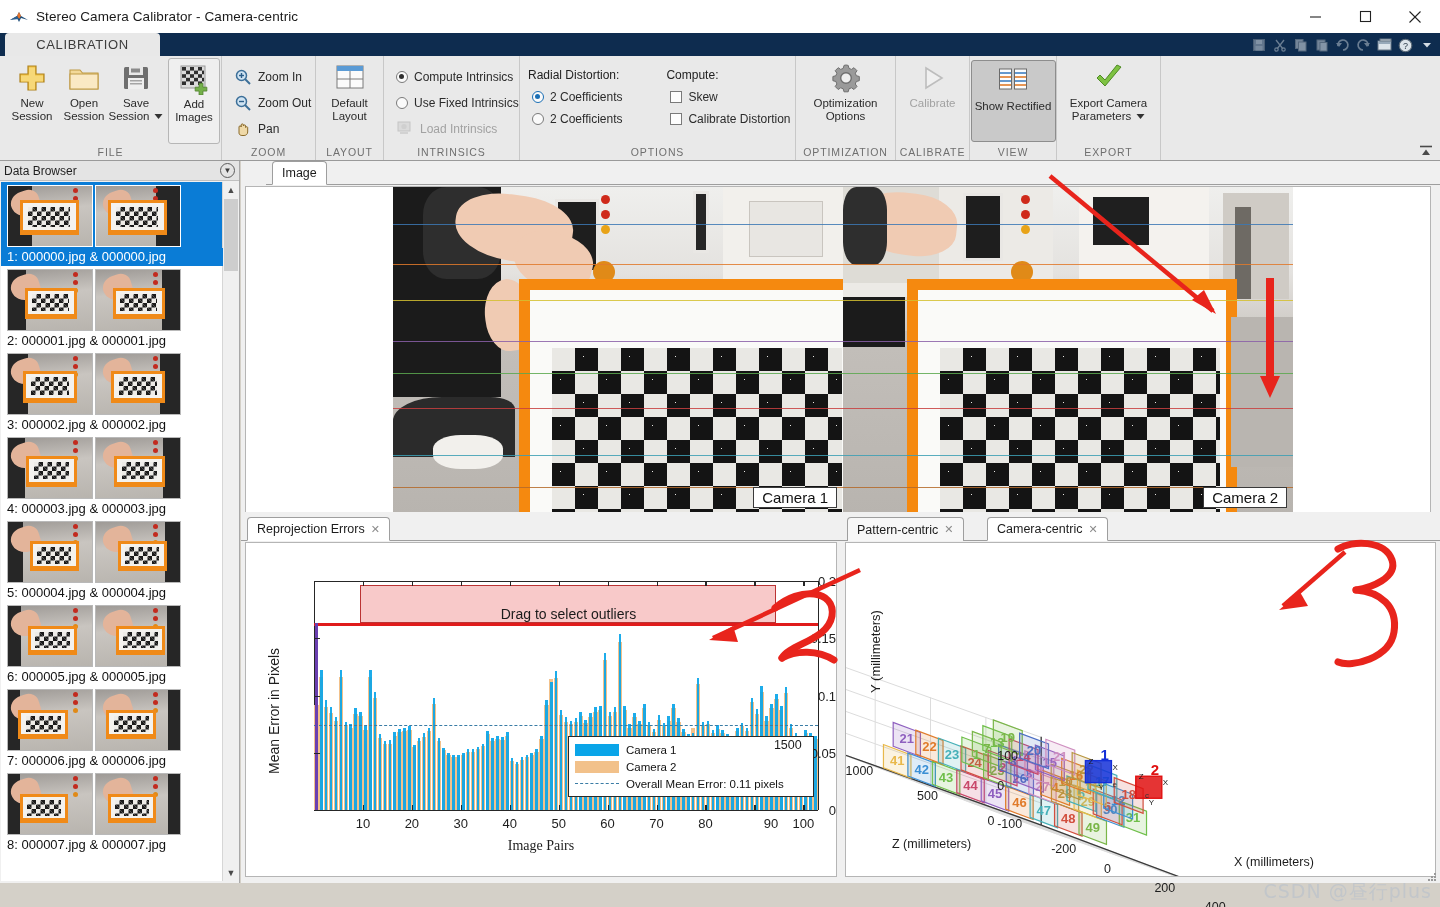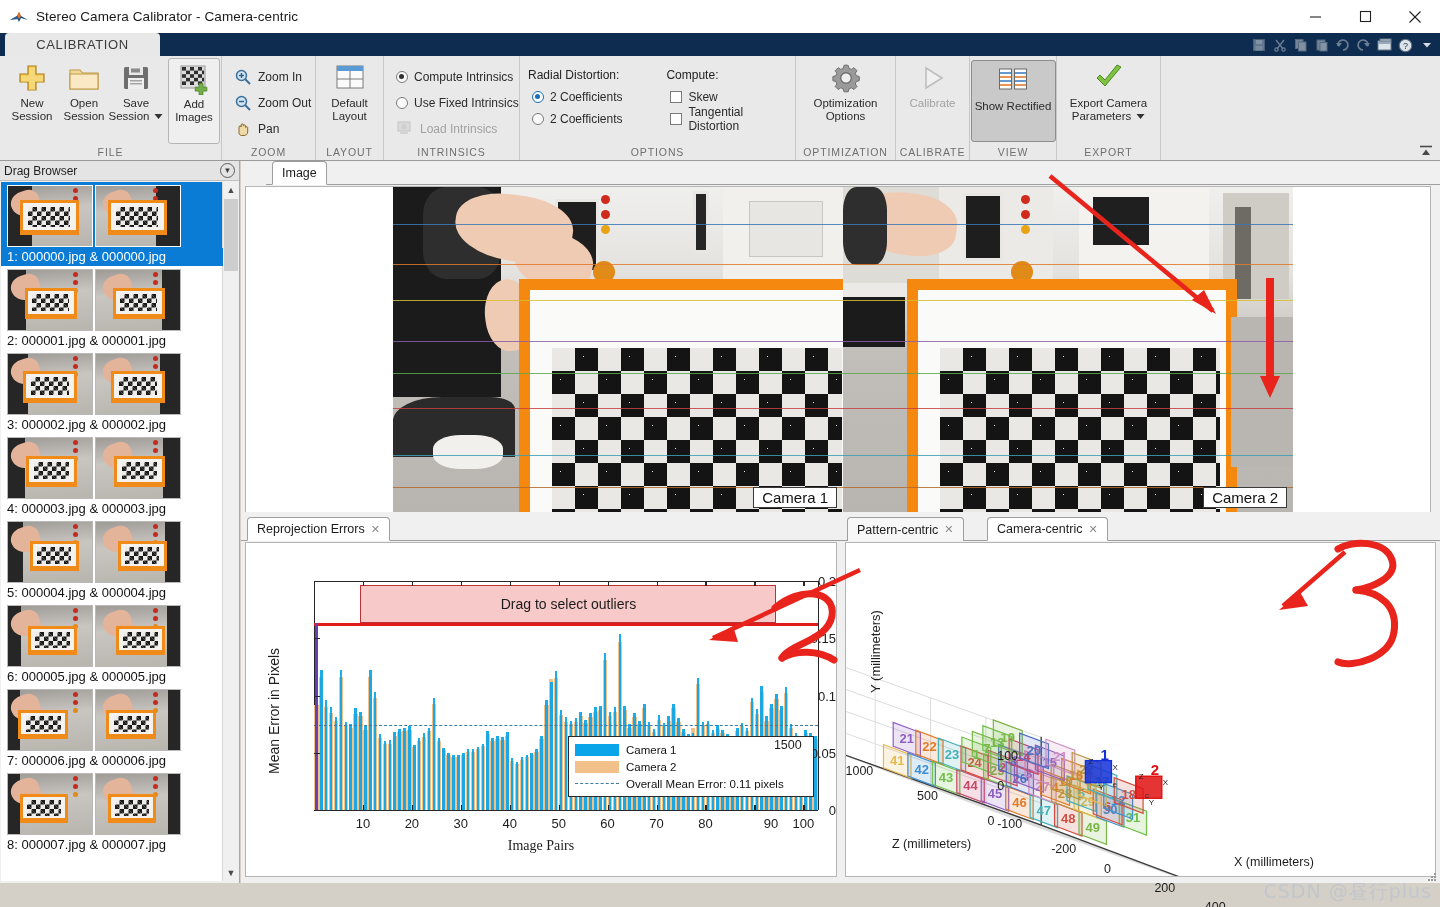--- a/index.html
+++ b/index.html
@@ -319,21 +319,21 @@
     position: absolute; transform: rotate(-90deg);
     transform-origin: 0 0; font-size: 14px; color: #1d1d1d;
     white-space: nowrap;
   }
   .xlabel-txt {
     position: absolute; font-size: 14px; color: #1d1d1d;
     text-align: center; width: 100%; font-family: Liberation Serif, serif;
   }
   .outlier-box {
     position: absolute; background: rgba(245,180,180,.72);
-    border: 1px solid #b33; display: flex; align-items: center;
+    border: 1px solid #b33; display: flex; align-items: flex-end;
     justify-content: center; font-size: 14px; color: #1b1b1b;
   }
   .outlier-line { position: absolute; height: 2.5px; background: #e01b1b; }
   .meanline {
     position: absolute; height: 0; border-top: 1.6px dashed #3a7ca5;
   }
   .legendbox {
     position: absolute; background: #ffffff; border: 1px solid #2a2a2a;
     padding: 4px 6px; font-size: 11.5px; color: #111;
   }
@@ -626,21 +626,21 @@
           </div>
         </div>
         <div style="width:130px;">
           <div class="opt-head">Compute:</div>
           <div class="smallrow" style="height:22px">
             <span class="chk"></span>
             <span>Skew</span>
           </div>
           <div class="smallrow" style="height:22px">
             <span class="chk"></span>
-            <span>Tangential Distortion</span>
+            <span>Calibrate Distortion</span>
           </div>
         </div>
       </div>
       <div class="rgroup-label">OPTIONS</div>
     </div>
 
     <div class="rgroup" style="left:796px; width:100px;">
       <div class="rgroup-body" style="justify-content:center;">
         <div class="bigbtn wide">
           <span class="ico">
@@ -724,21 +724,21 @@
     <div class="collapse-ribbon">
       <svg width="16" height="14" viewBox="0 0 16 14">
           <line x1="2" y1="2.5" x2="14" y2="2.5" stroke="#4a4a4a" stroke-width="1.6"></line>
           <path d="M4 11 L8 5.5 L12 11 Z" fill="#4a4a4a"></path>
         </svg>
     </div>
   </div>
 
   <div class="browser">
     <div class="browser-hdr">
-      <span>Drag Browser</span>
+      <span>Data Browser</span>
       <span class="dd">▼</span>
     </div>
     <div class="browser-list" id="browser-list">
         <div class="bitem selected">
           <div class="sel-bg"></div>
           <div class="thumbs">
       <div class="thumb">
         <div class="dark" style="width:28%; "></div>
         <div class="dots" style="right:17%">
                 <i></i>

